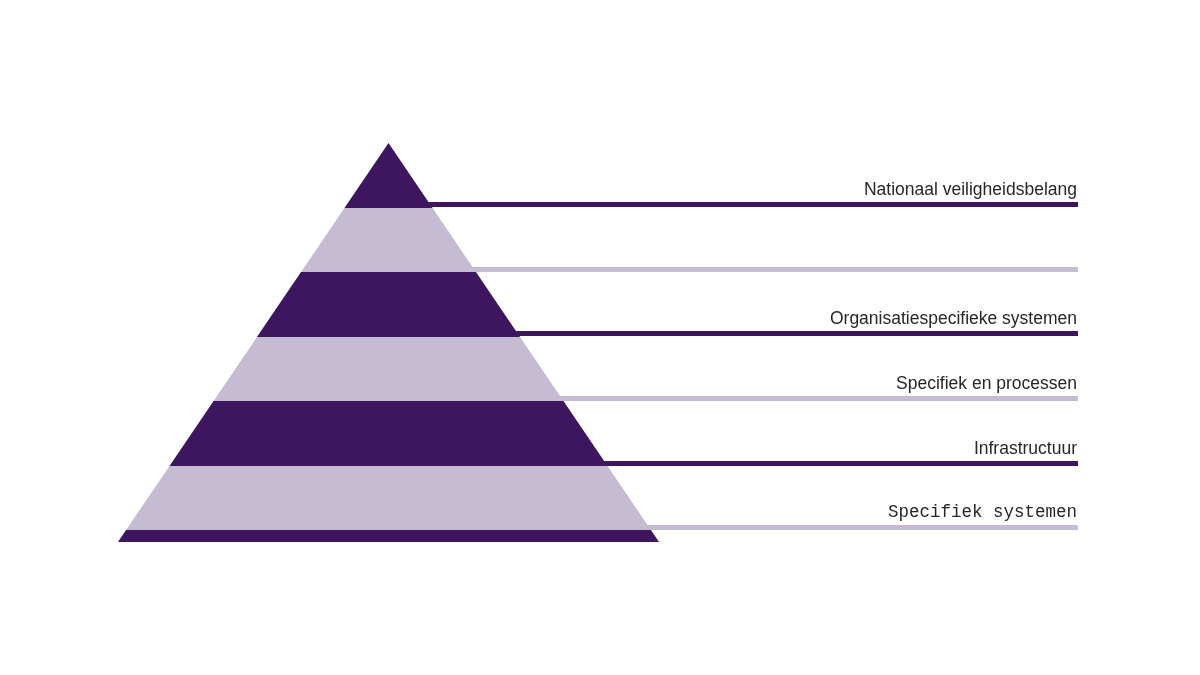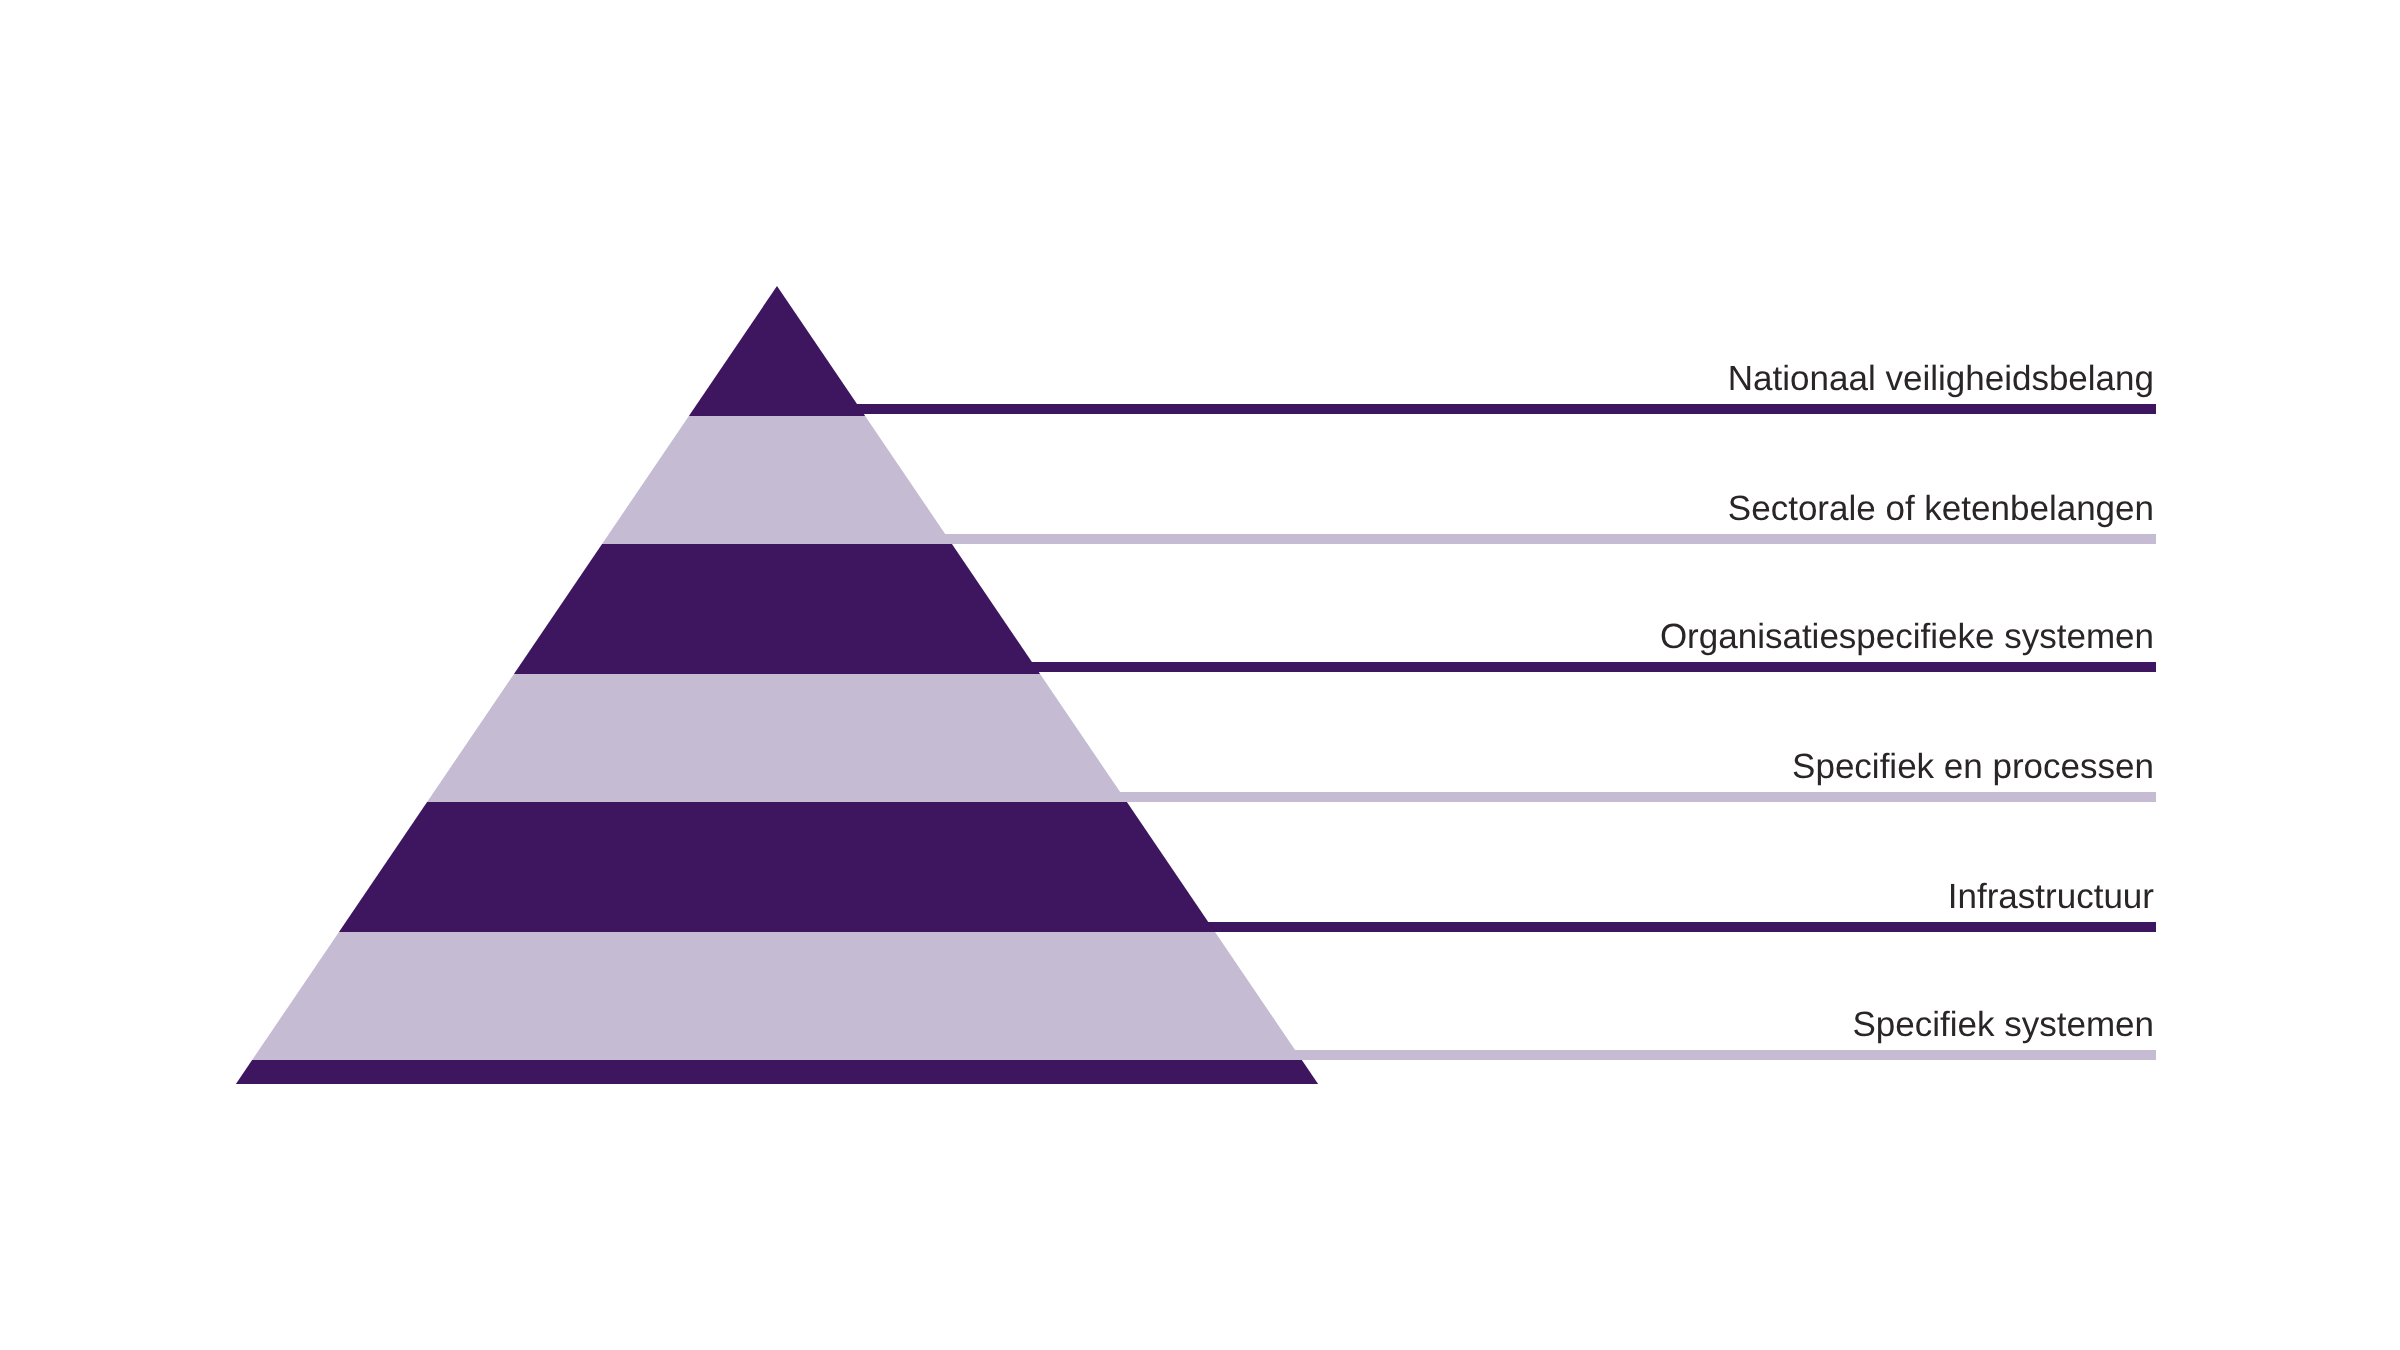--- a/index.html
+++ b/index.html
@@ -56,21 +56,21 @@
     line-height: 1.28;
     color: var(--text, #2a2627);
     white-space: nowrap;
     z-index: 3;
   }
   .lab1 { top: 178px; }
   .lab2 { top: 243px; }
   .lab3 { top: 307px; }
   .lab4 { top: 372px; }
   .lab5 { top: 437px; }
-  .lab6 { top: 501px; }
+  .lab6 { top: 501px; font-family: Liberation Mono, monospace; }
   .lab7 { top: 535px; max-width: 400px; white-space: normal; }
 </style>
 </head>
 <body>
 
 <div class="canvas">
 
   <div class="callout line1 dark"></div>
   <div class="callout line2 light"></div>
   <div class="callout line3 dark"></div>
@@ -83,19 +83,18 @@
     <div class="stripe dark"></div>
     <div class="stripe light"></div>
     <div class="stripe dark"></div>
     <div class="stripe light"></div>
     <div class="stripe dark"></div>
     <div class="stripe light"></div>
     <div class="stripe dark"></div>
   </div>
 
   <div class="label lab1">Nationaal veiligheidsbelang</div>
-  <div class="label lab2">Sectorale of ketenbelangen</div>
   <div class="label lab3">Organisatiespecifieke systemen</div>
   <div class="label lab4">Specifiek en processen</div>
   <div class="label lab5">Infrastructuur</div>
   <div class="label lab6">Specifiek systemen</div>
 
 </div>
 
 </body></html>

